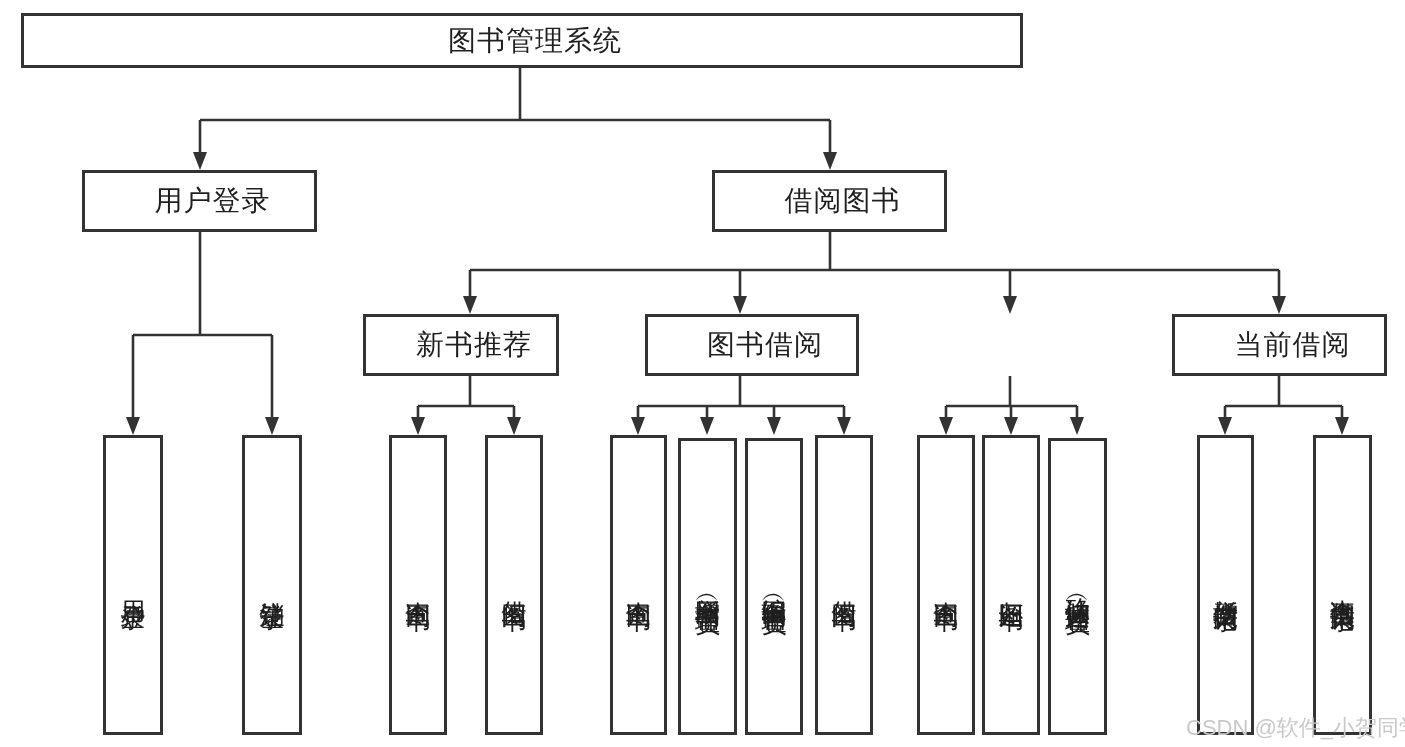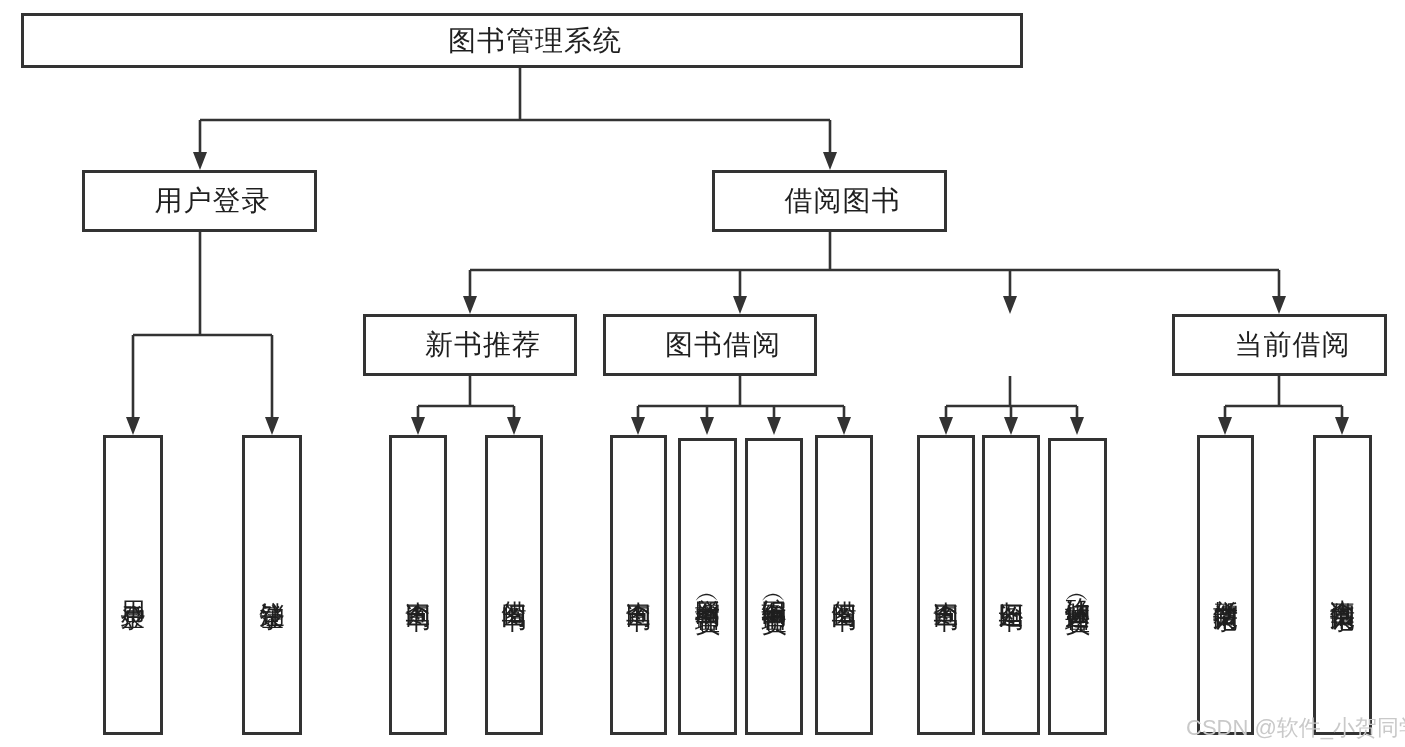--- a/index.html
+++ b/index.html
@@ -64,24 +64,24 @@
     <span>图书管理系统</span>
   </div>
 
   <div class="node h" style="left:82px;top:170px;width:235px;height:62px">
     <span>用户登录</span>
   </div>
   <div class="node h" style="left:712px;top:170px;width:235px;height:62px">
     <span>借阅图书</span>
   </div>
 
-  <div class="node h" style="left:363px;top:314px;width:214px;height:62px">
+  <div class="node h" style="left:363px;top:314px;width:196px;height:62px">
     <span>新书推荐</span>
   </div>
-  <div class="node h" style="left:603px;top:314px;width:214px;height:62px">
+  <div class="node h" style="left:645px;top:314px;width:214px;height:62px">
     <span>图书借阅</span>
   </div>
   <div class="node h" style="left:1172px;top:314px;width:215px;height:62px">
     <span>当前借阅</span>
   </div>
 
   <div class="node v" style="left:103px;top:435px;width:60px;height:300px">
     <span class="vtext">用户登录</span>
   </div>
   <div class="node v" style="left:242px;top:435px;width:60px;height:300px">

